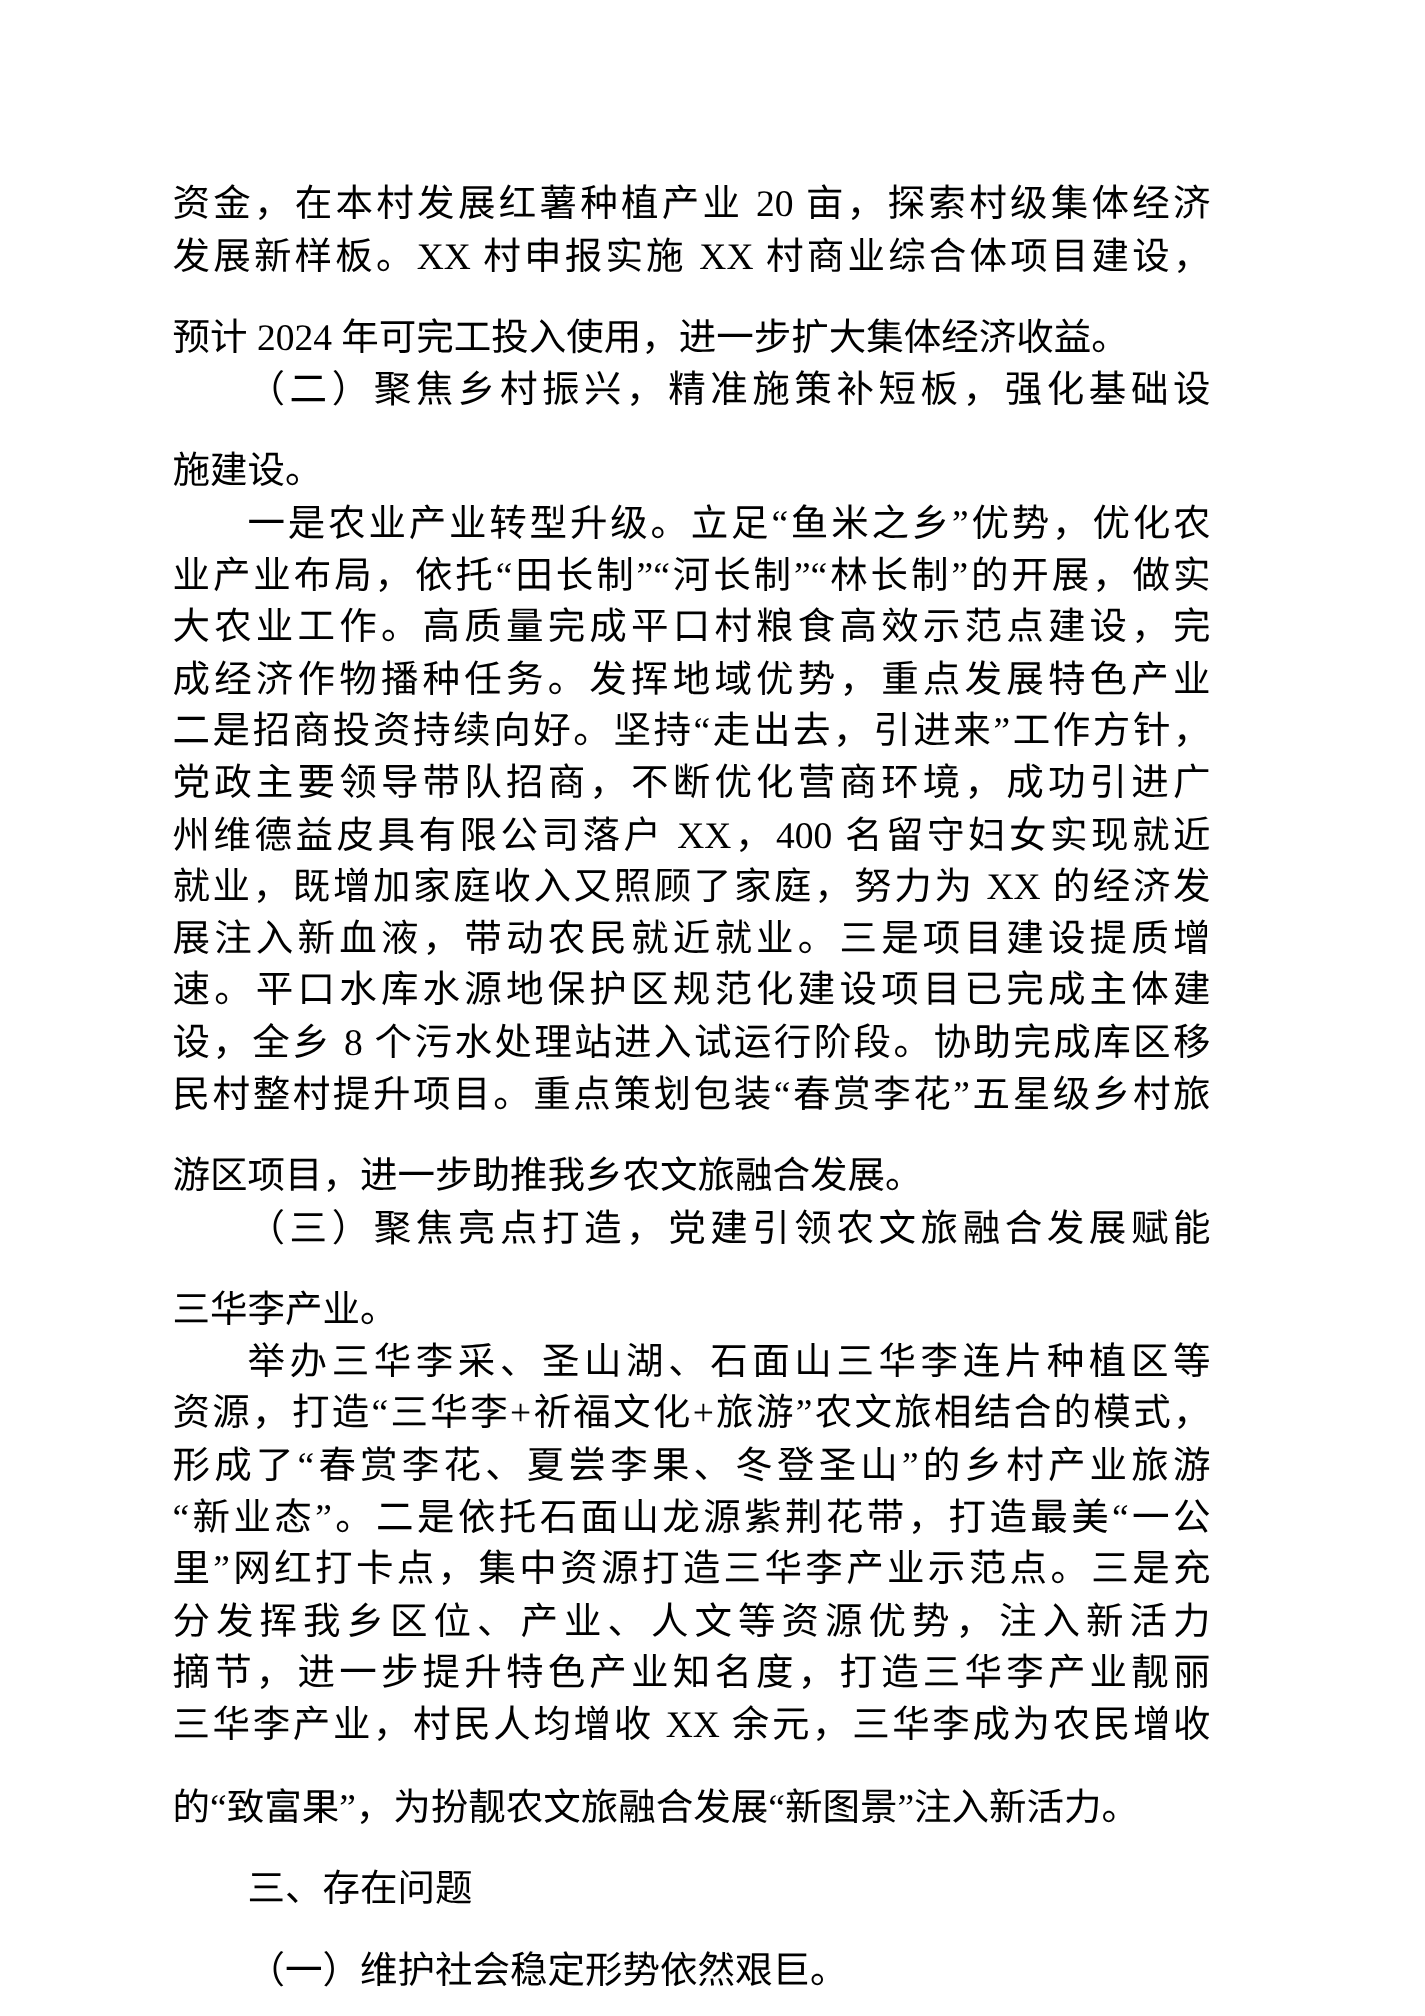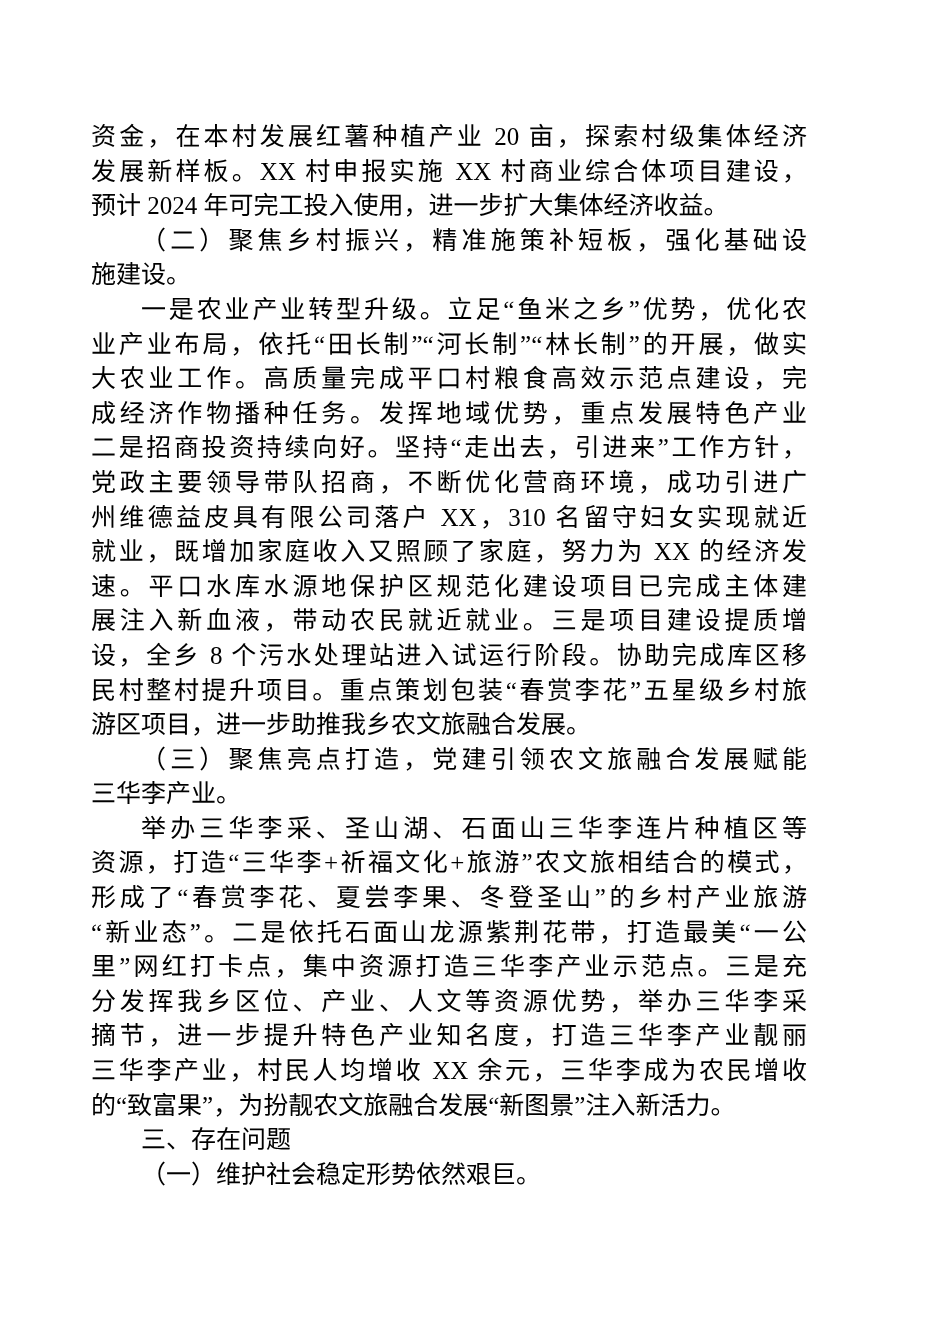--- a/index.html
+++ b/index.html
@@ -6,36 +6,37 @@
     margin: 0;
     padding: 0;
     background: #ffffff;
   }
   .doc-page {
     position: relative;
     width: 950px;
     height: 1344px;
     background: #ffffff;
     box-sizing: border-box;
-    padding: 120px 143px 0 91px;
+    padding: 120px 143px 0 115px;
     overflow: hidden;
     font-family: "Liberation Serif", "DejaVu Serif", serif;
     font-size: 25px;
     color: #000000;
   }
   .line {
     line-height: 34.6px;
     height: 34.6px;
     overflow: hidden;
     text-align: justify;
     text-align-last: justify;
     white-space: normal;
   }
   .line.para-end {
     text-align-last: left;
+    margin-top: 20px;
   }
   .line.indent {
     text-indent: 2em;
     font-family: Liberation Serif, serif;
   }
 </style>
 </head>
 <body>
 
 <div class="doc-page" style="background: rgb(255, 255, 255); color: rgb(0, 0, 0);">
@@ -43,33 +44,33 @@
     <div class="line">发展新样板。XX 村申报实施 XX 村商业综合体项目建设，</div>
     <div class="line para-end">预计 2024 年可完工投入使用，进一步扩大集体经济收益。</div>
     <div class="line indent">（二）聚焦乡村振兴，精准施策补短板，强化基础设</div>
     <div class="line para-end">施建设。</div>
     <div class="line indent">一是农业产业转型升级。立足“鱼米之乡”优势，优化农</div>
     <div class="line">业产业布局，依托“田长制”“河长制”“林长制”的开展，做实</div>
     <div class="line">大农业工作。高质量完成平口村粮食高效示范点建设，完</div>
     <div class="line">成经济作物播种任务。发挥地域优势，重点发展特色产业</div>
     <div class="line">二是招商投资持续向好。坚持“走出去，引进来”工作方针，</div>
     <div class="line">党政主要领导带队招商，不断优化营商环境，成功引进广</div>
-    <div class="line">州维德益皮具有限公司落户 XX，310 名留守妇女实现就近</div>
+    <div class="line">州维德益皮具有限公司落户 XX，400 名留守妇女实现就近</div>
     <div class="line">就业，既增加家庭收入又照顾了家庭，努力为 XX 的经济发</div>
+    <div class="line">展注入新血液，带动农民就近就业。三是项目建设提质增</div>
     <div class="line">速。平口水库水源地保护区规范化建设项目已完成主体建</div>
-    <div class="line">展注入新血液，带动农民就近就业。三是项目建设提质增</div>
     <div class="line">设，全乡 8 个污水处理站进入试运行阶段。协助完成库区移</div>
     <div class="line">民村整村提升项目。重点策划包装“春赏李花”五星级乡村旅</div>
     <div class="line para-end">游区项目，进一步助推我乡农文旅融合发展。</div>
     <div class="line indent">（三）聚焦亮点打造，党建引领农文旅融合发展赋能</div>
     <div class="line para-end">三华李产业。</div>
     <div class="line indent">举办三华李采、圣山湖、石面山三华李连片种植区等</div>
     <div class="line">资源，打造“三华李+祈福文化+旅游”农文旅相结合的模式，</div>
     <div class="line">形成了“春赏李花、夏尝李果、冬登圣山”的乡村产业旅游</div>
     <div class="line">“新业态”。二是依托石面山龙源紫荆花带，打造最美“一公</div>
     <div class="line">里”网红打卡点，集中资源打造三华李产业示范点。三是充</div>
-    <div class="line">分发挥我乡区位、产业、人文等资源优势，举办三华李采</div>
+    <div class="line">分发挥我乡区位、产业、人文等资源优势，注入新活力</div>
     <div class="line">摘节，进一步提升特色产业知名度，打造三华李产业靓丽</div>
     <div class="line">三华李产业，村民人均增收 XX 余元，三华李成为农民增收</div>
     <div class="line para-end">的“致富果”，为扮靓农文旅融合发展“新图景”注入新活力。</div>
     <div class="line indent para-end">三、存在问题</div>
     <div class="line indent para-end">（一）维护社会稳定形势依然艰巨。</div>
   </div>
 
 </body></html>

